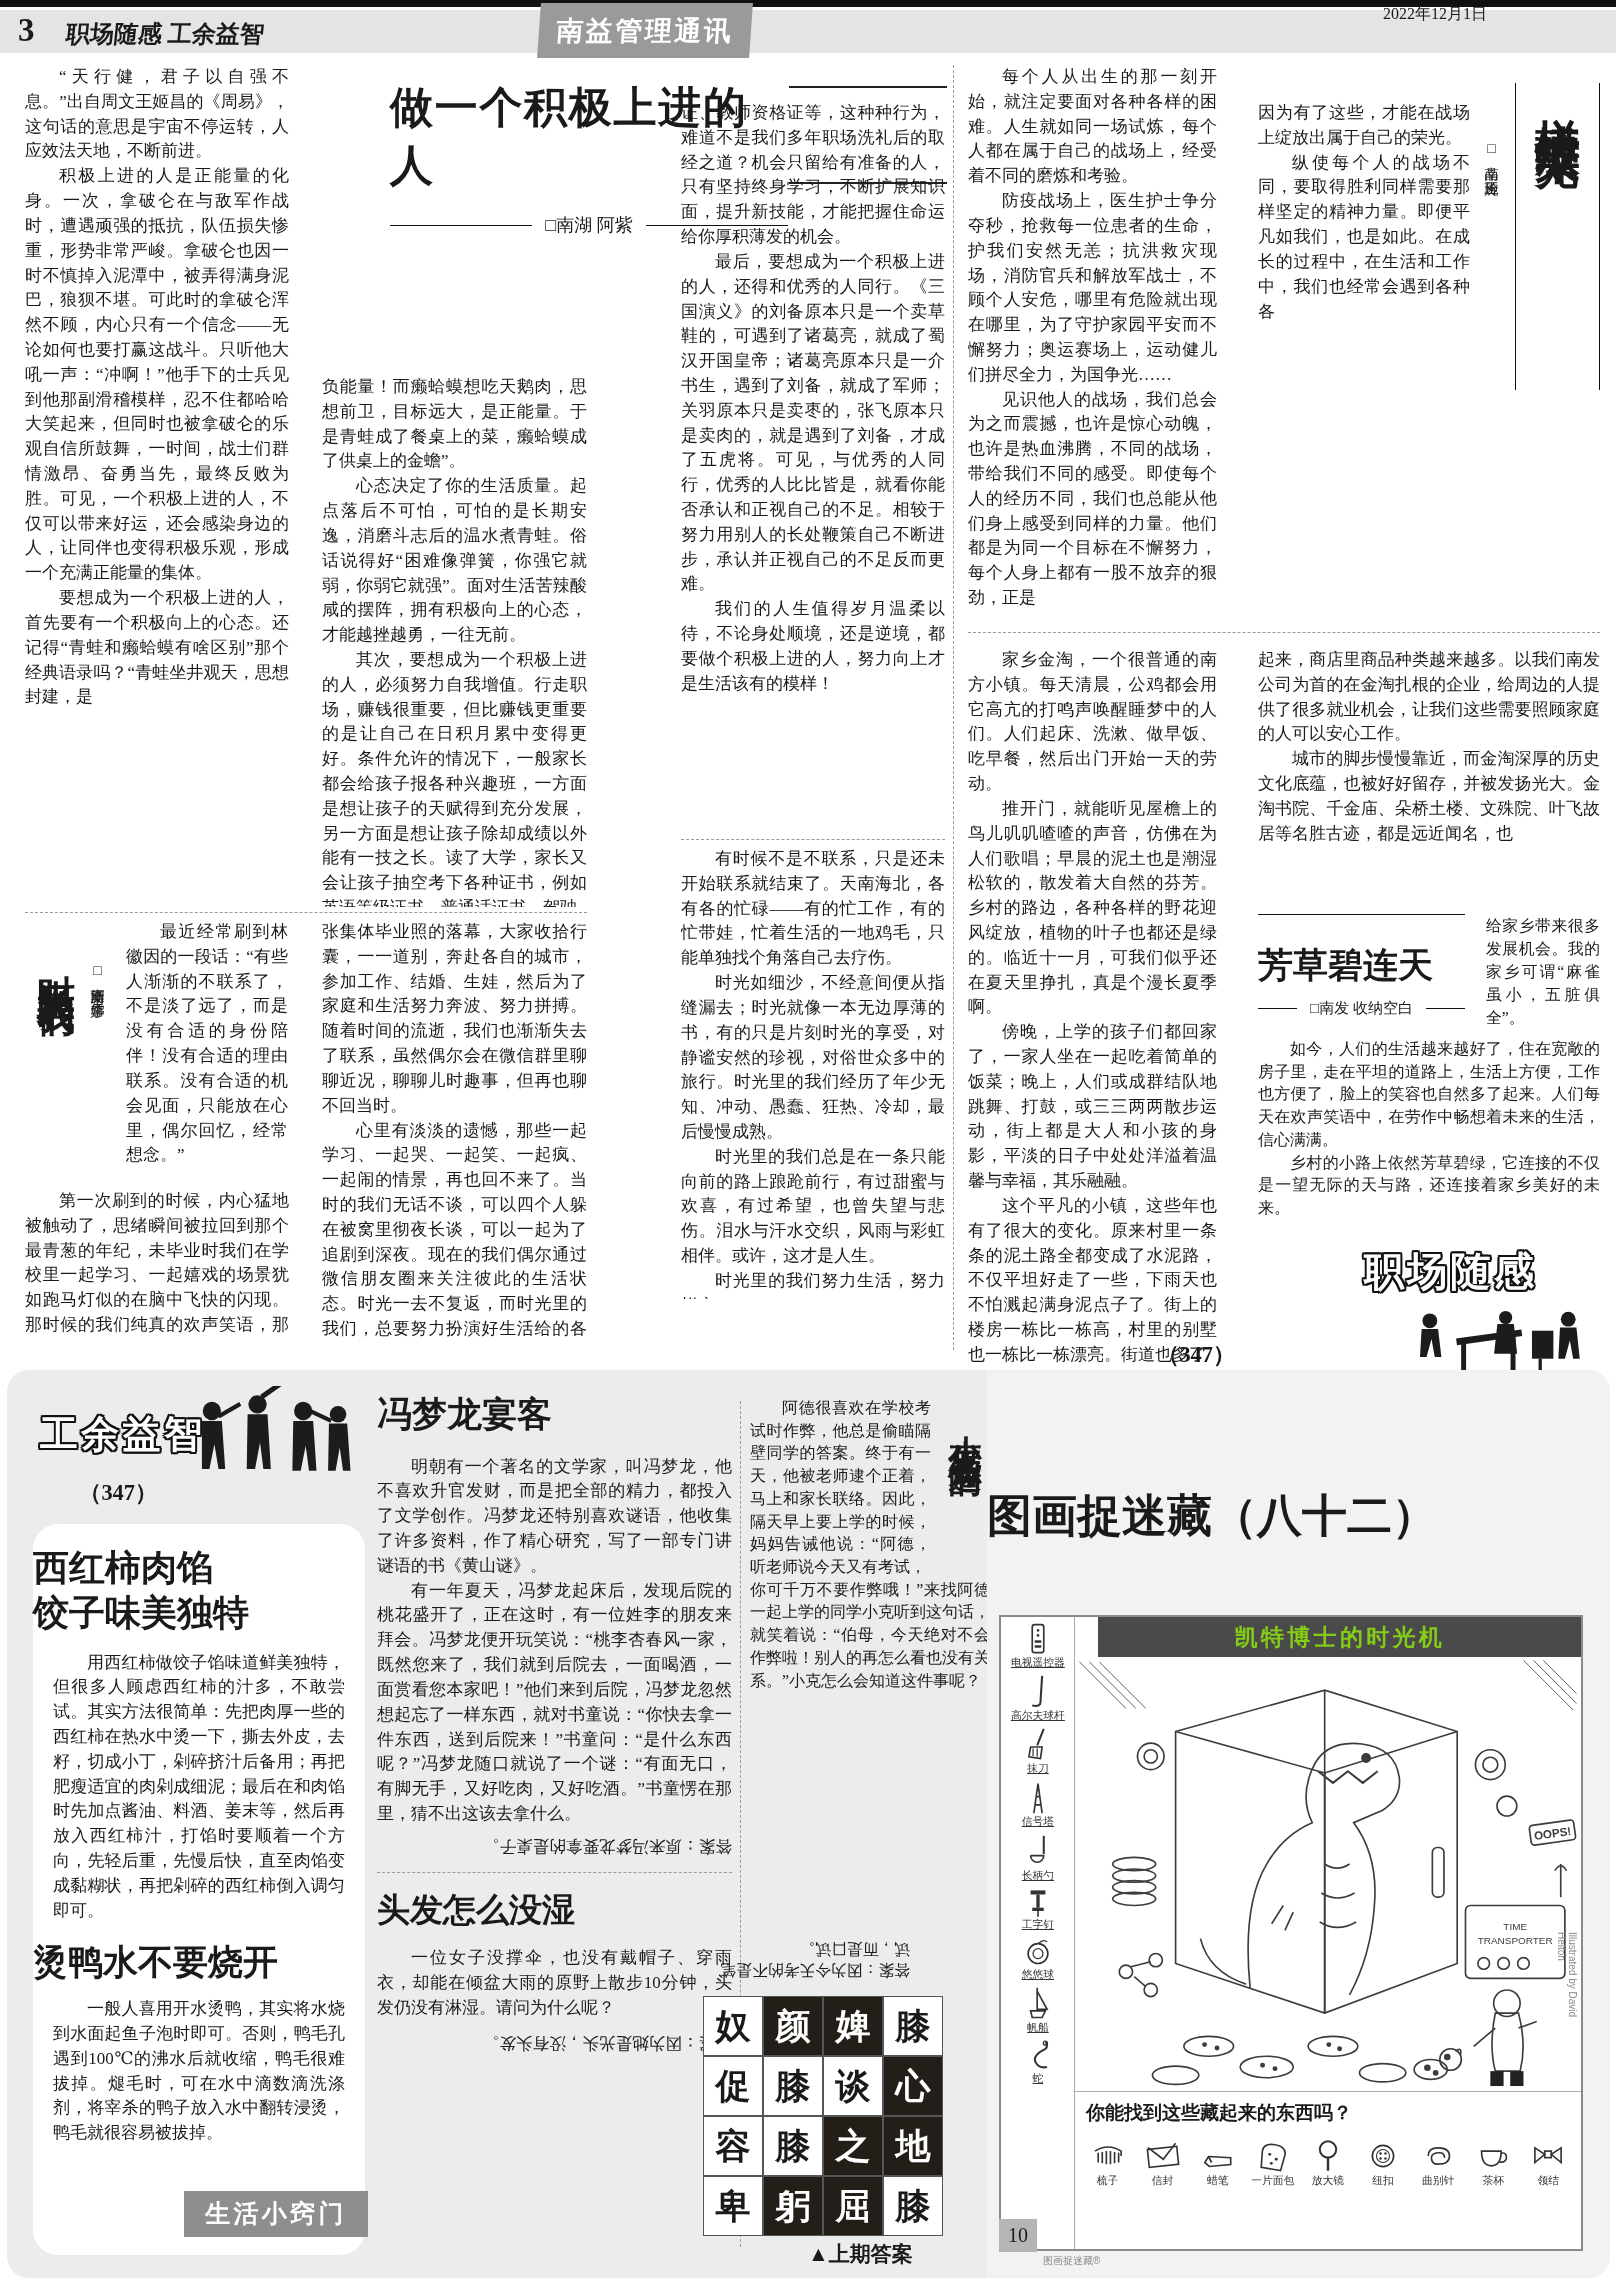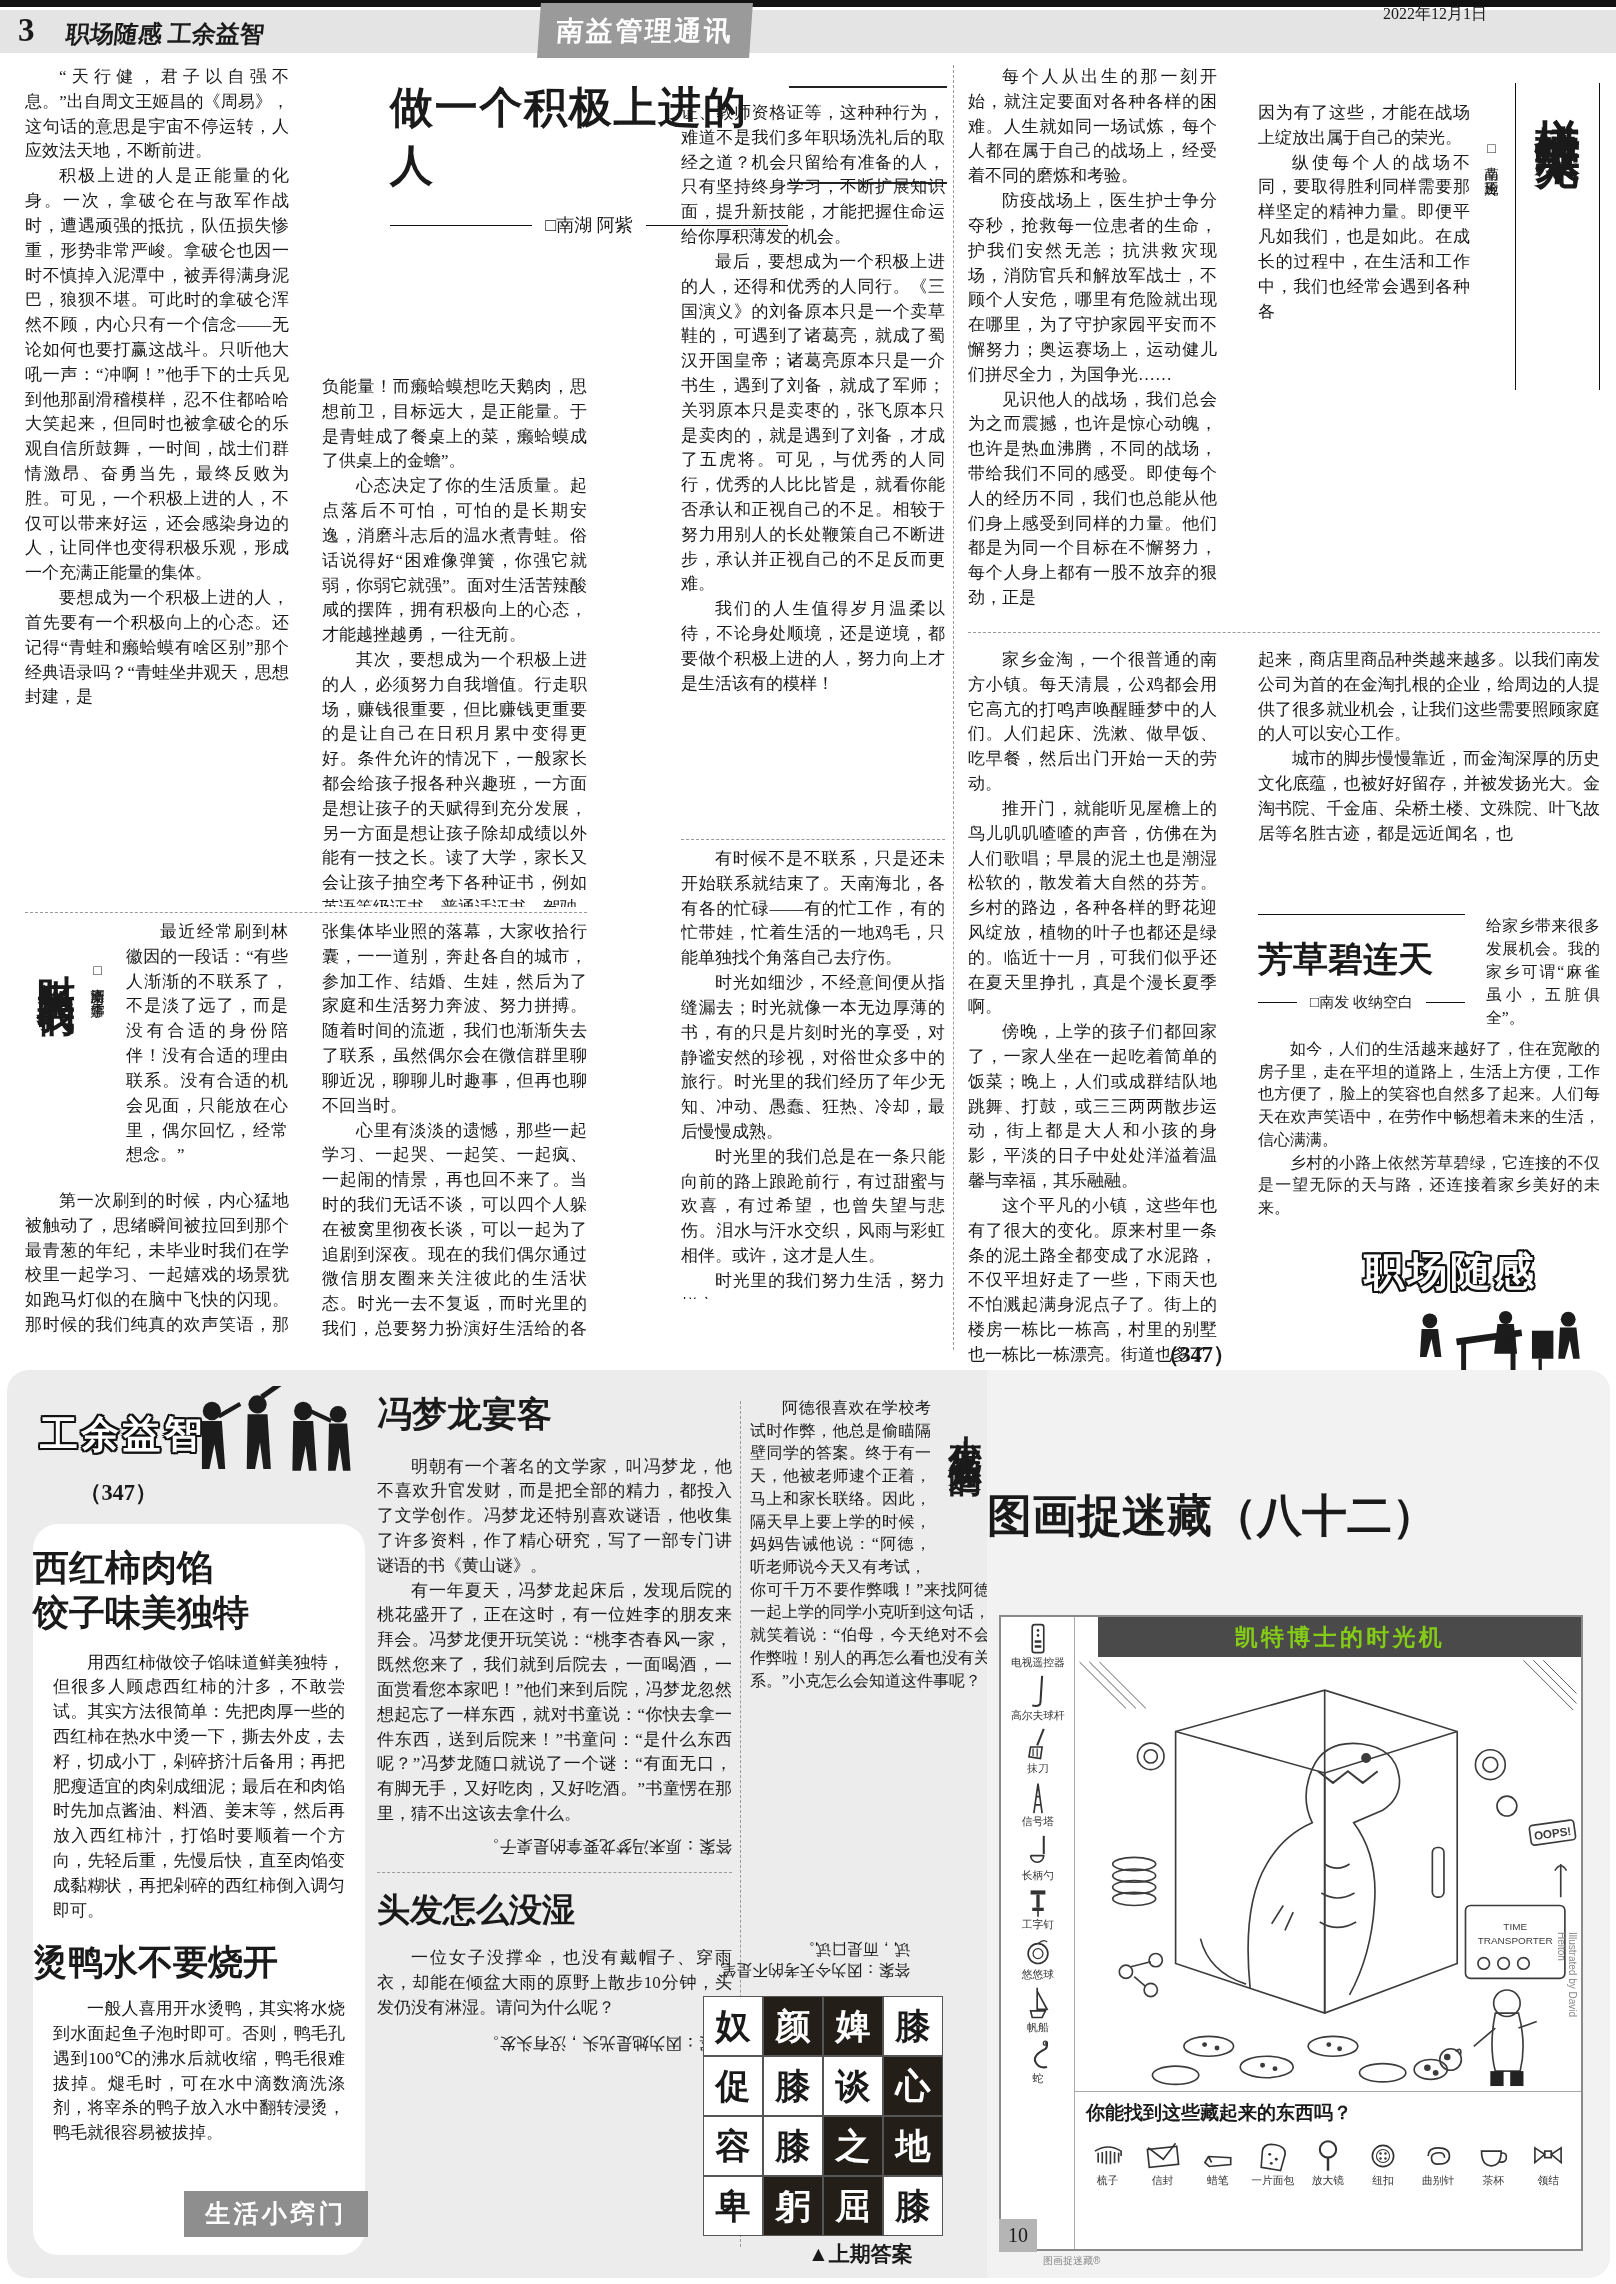--- a/index.html
+++ b/index.html
@@ -42,21 +42,21 @@
   
   .kgrid{display:grid;grid-template-columns:repeat(4,60px);grid-auto-rows:60px;background:#fff;}
   .kgrid .c{border:1.2px solid #555;display:flex;align-items:center;justify-content:center;
             font-size:35px;font-weight:bold;}
   .kgrid .dark{background:#241e18;color:#fff;}
   
   .panel{background:#fff;border:2.5px solid #8a8a8a;}
   .panel-head{background:#4a4a4a;color:#84cc16;font-size:23px;font-weight:bold;
               display:flex;align-items:center;justify-content:center;letter-spacing:3.3px;margin-left:24px;}
   .side-item{display:flex;flex-direction:column;align-items:center;margin:5.8px 0;}
-  .side-item span{font-size:10.8px;color:#333;text-align:center;line-height:1.15;}
+  .side-item span{font-size:10.8px;color:#333;text-align:center;line-height:1.15;text-decoration:underline;}
   .bot-item{display:flex;flex-direction:column;align-items:center;width:53px;}
   .bot-item span{font-size:10.8px;color:#333;white-space:nowrap;}
   .tiny{font-size:10px;color:#888;font-family:"Liberation Sans",sans-serif;}
   svg{display:block;}
 </style>
 </head>
 <body>
 
 <div class="page">
 
@@ -133,21 +133,21 @@
   <div class="abs col" style="left:968px;top:648px;width:249px;height:726px;">
     <p>家乡金淘，一个很普通的南方小镇。每天清晨，公鸡都会用它高亢的打鸣声唤醒睡梦中的人们。人们起床、洗漱、做早饭、吃早餐，然后出门开始一天的劳动。</p>
     <p>推开门，就能听见屋檐上的鸟儿叽叽喳喳的声音，仿佛在为人们歌唱；早晨的泥土也是潮湿松软的，散发着大自然的芬芳。乡村的路边，各种各样的野花迎风绽放，植物的叶子也都还是绿的。临近十一月，可我们似乎还在夏天里挣扎，真是个漫长夏季啊。</p>
     <p>傍晚，上学的孩子们都回家了，一家人坐在一起吃着简单的饭菜；晚上，人们或成群结队地跳舞、打鼓，或三三两两散步运动，街上都是大人和小孩的身影，平淡的日子中处处洋溢着温馨与幸福，其乐融融。</p>
     <p>这个平凡的小镇，这些年也有了很大的变化。原来村里一条条的泥土路全都变成了水泥路，不仅平坦好走了一些，下雨天也不怕溅起满身泥点子了。街上的楼房一栋比一栋高，村里的别墅也一栋比一栋漂亮。街道也多了</p>
   </div>
   <div class="abs col" style="left:1258px;top:648px;width:342px;height:264px;">
     <p class="cont">起来，商店里商品种类越来越多。以我们南发公司为首的在金淘扎根的企业，给周边的人提供了很多就业机会，让我们这些需要照顾家庭的人可以安心工作。</p>
     <p>城市的脚步慢慢靠近，而金淘深厚的历史文化底蕴，也被好好留存，并被发扬光大。金淘书院、千金庙、朵桥土楼、文殊院、叶飞故居等名胜古迹，都是远近闻名，也</p>
   </div>
-  <div class="abs" style="left:1258px;top:914px;width:207px;border-top:1.7px solid #111;padding-top:21px;">
+  <div class="abs" style="left:1258px;top:914px;width:207px;border-top:1.7px solid #111;padding-top:27px;">
     <div class="bigtitle" style="font-size:35px;">芳草碧连天</div>
     <div class="byline" style="margin-top:10px;font-size:15px;">
       <span>□南发  收纳空白</span>
     </div>
   </div>
   <div class="abs col" style="left:1486px;top:914px;width:114px;height:121px;font-size:15.8px;">
     <p class="cont">给家乡带来很多发展机会。我的家乡可谓“麻雀虽小，五脏俱全”。</p>
   </div>
   <div class="abs col" style="left:1258px;top:1038px;width:342px;height:274px;font-size:16px;line-height:1.42;">
     <p>如今，人们的生活越来越好了，住在宽敞的房子里，走在平坦的道路上，生活上方便，工作也方便了，脸上的笑容也自然多了起来。人们每天在欢声笑语中，在劳作中畅想着未来的生活，信心满满。</p>

